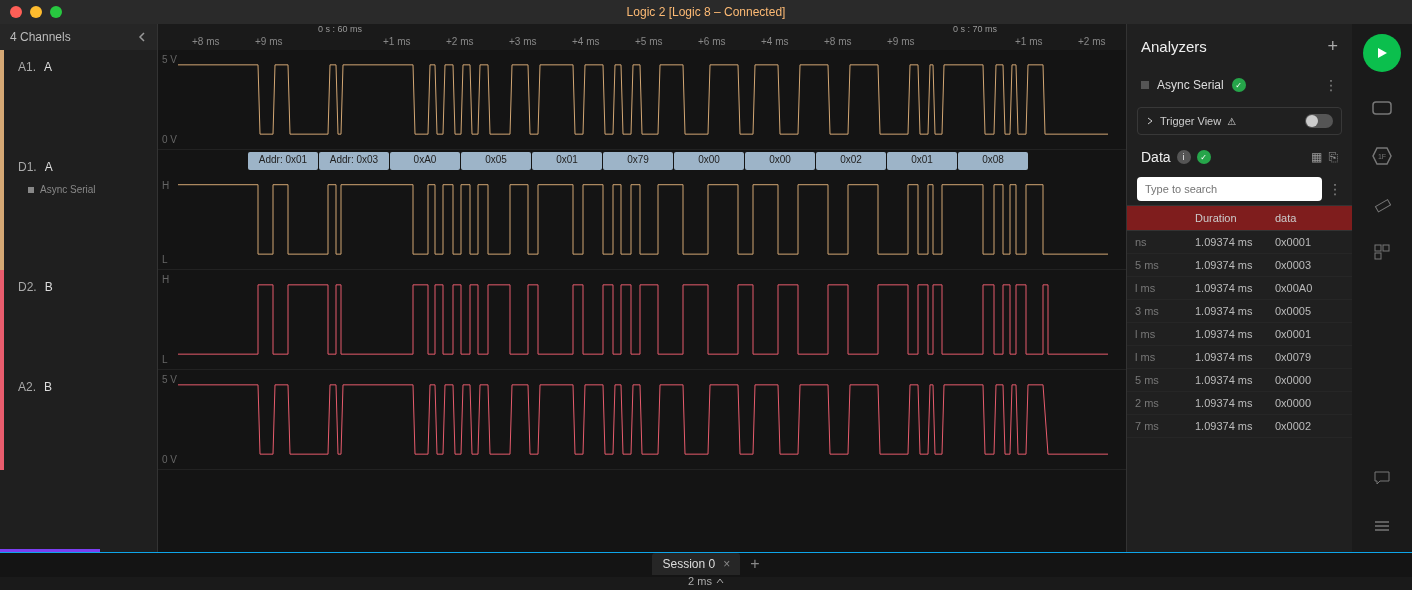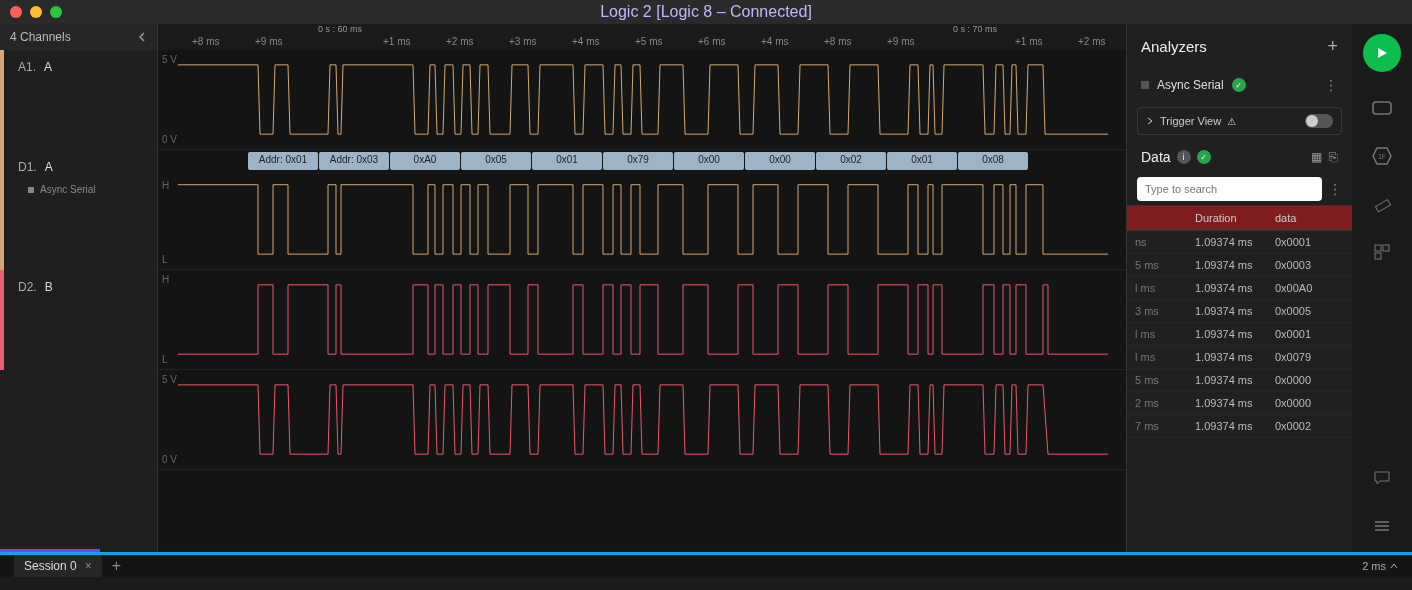--- a/index.html
+++ b/index.html
@@ -5,21 +5,21 @@
   * { box-sizing: border-box; margin: 0; padding: 0; font-family: -apple-system, BlinkMacSystemFont, "Segoe UI", sans-serif; }
   body { background: #1a1a1a; color: #ccc; width: 1412px; height: 590px; overflow: hidden; position: relative; }
 
   
   .titlebar { height: 24px; background: #2a2a2a; display: flex; align-items: center; position: relative; }
   .traffic-lights { display: flex; gap: 8px; padding-left: 10px; }
   .tl { width: 12px; height: 12px; border-radius: 50%; }
   .tl.red { background: #ff5f57; }
   .tl.yellow { background: #febc2e; }
   .tl.green { background: #28c840; }
-  .title-text { position: absolute; left: 50%; transform: translateX(-50%); font-size: 16px; color: #c4b5fd; }
+  .title-text { position: absolute; left: 50%; transform: translateX(-50%); font-size: 12px; color: #fdba74; }
 
   
   .main { display: flex; height: 528px; }
 
   
   .sidebar { width: 158px; background: #1f1f1f; border-right: 1px solid #333; display: flex; flex-direction: column; }
   .sidebar-header { height: 26px; display: flex; align-items: center; justify-content: space-between; padding: 0 10px; font-size: 12px; color: #bbb; background: #262626; }
   .chevron-left { font-size: 14px; color: #999; cursor: pointer; }
   .channel-row { display: flex; flex-direction: column; padding: 10px 14px; border-left: 4px solid transparent; }
   .channel-row.a1 { border-left-color: #d4a774; height: 100px;}
@@ -82,21 +82,21 @@
   .data-table .td { padding:5px 8px; color:#bbb;}
   .td.c1{width:60px; color:#777;} .td.c2{width:80px;} .td.c3{flex:1;}
 
   
   .icon-rail { width: 60px; background:#1a1a1a; display:flex; flex-direction:column; align-items:center; padding-top:10px; gap:24px;}
   .play-btn { width:38px; height:38px; border-radius:50%; background:#0bbf4d; display:flex; align-items:center; justify-content:center; cursor:pointer;}
   .play-btn svg { fill:#fff; }
   .rail-icon { color:#777; font-size:16px; cursor:pointer; width:24px; height:24px; display:flex; align-items:center; justify-content:center;}
 
   
-  .tabbar { height: 25px; background:#141414; border-top:3px solid #0ea5e9; display:flex; align-items:center; justify-content:space-between; padding: 0 14px;}
+  .tabbar { height: 25px; background:#141414; border-top:1px solid #0ea5e9; display:flex; align-items:center; justify-content:space-between; padding: 0 14px; flex-direction: column;}
   .tabs { display:flex; align-items:center; gap:10px;}
   .tab { background:#262626; padding:4px 10px; font-size:12px; color:#ddd; display:flex; align-items:center; gap:8px; border-radius:3px 3px 0 0;}
   .tab-close { color:#888; cursor:pointer;}
   .tab-add { color:#888; font-size:16px; cursor:pointer;}
   .zoom { font-size:11px; color:#aaa; display:flex; align-items:center; gap:4px;}
 
   
   .progress { position:absolute; left:0; bottom:38px; height:3px; width:100px; background:#7b3ff2;}
 </style>
 </head>
@@ -124,20 +124,23 @@
     </div>
     <div class="channel-row a1">
       <div class="channel-label"><span>A1.</span><span class="name">A</span></div>
     </div>
     <div class="channel-row d1">
       <div class="channel-label"><span>D1.</span><span class="name">A</span></div>
       <div class="channel-sub">Async Serial</div>
     </div>
     <div class="channel-row d2">
       <div class="channel-label"><span>D2.</span><span class="name">B</span></div>
+    </div>
+    <div class="channel-row a2">
+      <div class="channel-label"><span>A2.</span><span class="name">B</span></div>
     </div>
   </div>
 
   <div class="waveform-area">
     <div class="time-ruler">
       <span class="time-major" style="left:160px">0 s : 60 ms</span>
       <span class="time-major" style="left:795px">0 s : 70 ms</span>
       <span class="time-tick" style="left:34px">+8 ms</span>
       <span class="time-tick" style="left:97px">+9 ms</span>
       <span class="time-tick" style="left:225px">+1 ms</span>

